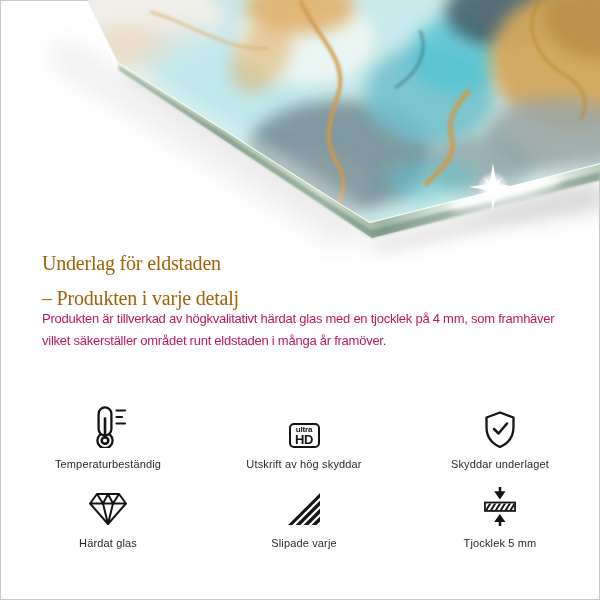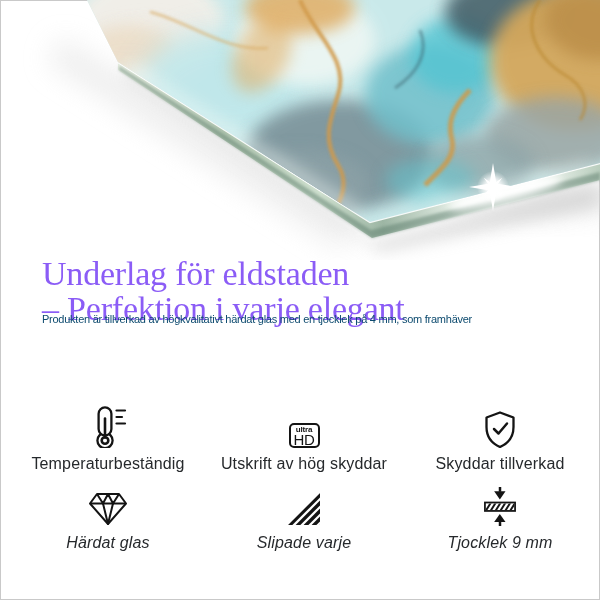--- a/index.html
+++ b/index.html
@@ -8,49 +8,49 @@
     overflow:hidden; box-shadow: inset 0 0 0 1px #c9c9c9;
     font-family:"Liberation Sans", sans-serif;
   }
   
   .hero { position:absolute; top:0; left:0; width:600px; height:260px; }
   .hero svg { display:block; }
   
   .heading {
     position:absolute; left:42px; top:233px;
     font-family:"Liberation Serif", serif; font-weight:400;
-    font-size:34px; line-height:35px; color:#8b5cf6; letter-spacing:-0.2px;
+    font-size:20px; line-height:35px; color:#a16207; letter-spacing:-0.2px;
   }
   
   .para { position:absolute; left:42px; top:308px; }
   .para .pline {
-    font-size:11px; line-height:22px; color:#0c4a6e;
+    font-size:13px; line-height:22px; color:#be185d;
     letter-spacing:-0.25px; white-space:nowrap;
   }
   
   .features { position:absolute; left:10px; top:400px; width:588px; }
   .feat-row { display:grid; grid-template-columns:196px 196px 196px; }
-  .feat-row.row2 { margin-top:16px;font-style:italic; }
+  .feat-row.row2 { margin-top:16px; }
   .feat-cell { display:flex; flex-direction:column; align-items:center; }
   .icon-box { display:flex; align-items:flex-end; justify-content:center; height:48px; }
   .row2 .icon-box { height:39px; }
   .feat-label {
-    margin-top:9px; font-size:16px; line-height:14px; color:#26292c;
+    margin-top:9px; font-size:11px; line-height:14px; color:#26292c;
     text-align:center; letter-spacing:0.15px;
   }
   .row2 .feat-label { margin-top:10px; }
   
   .uhd {
     box-sizing:border-box; width:31px; height:25px;
     border:2.5px solid #141414; border-radius:5px;
     display:flex; flex-direction:column; align-items:center; justify-content:center;
     color:#141414; background:#fff;
   }
   .uhd .t { font-size:8px; font-weight:700; line-height:8px; letter-spacing:-0.2px; }
-  .uhd .b { font-size:15px; font-weight:400; line-height:12px; letter-spacing:-0.3px; }
+  .uhd .b { font-size:13px; font-weight:700; line-height:12px; letter-spacing:-0.3px; }
 </style>
 </head>
 <body>
 
 <div class="page">
 
   <div class="hero">
     <svg width="600" height="260" viewBox="0 0 600 260">
       <defs>
         <clipPath id="faceClip">
@@ -128,25 +128,26 @@
       <g>
         <circle cx="493" cy="187" r="16" fill="url(#sparkGlow)"></circle>
         <path d="M493 163 L496.4 183.6 L517 187 L496.4 190.4 L493 211 L489.6 190.4 L469 187 L489.6 183.6 Z" fill="#ffffff"></path>
         <path d="M493 174 L495 185 L506 187 L495 189 L493 200 L491 189 L480 187 L491 185 Z" fill="#ffffff" transform="rotate(45 493 187)"></path>
       </g>
     </svg>
   </div>
 
   <h1 class="heading">
     <span>Underlag för eldstaden</span><br>
-    <span>– Perfektion i varje elegant</span>
+    <span>– Produkten i varje detalj</span>
   </h1>
 
   <div class="para">
     <div class="pline">Produkten är tillverkad av högkvalitativt härdat glas med en tjocklek på 4 mm, som framhäver</div>
+    <div class="pline">vilket säkerställer området runt eldstaden i många år framöver.</div>
   </div>
 
   <div class="features">
 
     <div class="feat-row row1">
 
       <div class="feat-cell">
         <div class="icon-box">
           <svg width="40" height="42" viewBox="0 0 40 42">
             <g fill="none" stroke="#141414" stroke-width="2.3" stroke-linecap="round">
@@ -173,21 +174,21 @@
         <div class="feat-label">Utskrift av hög skyddar</div>
       </div>
 
       <div class="feat-cell">
         <div class="icon-box">
           <svg width="36" height="38" viewBox="0 0 36 38">
             <path d="M18 2.5 L31.5 7.5 L31.5 17 C31.5 27 26 33.5 18 37 C10 33.5 4.5 27 4.5 17 L4.5 7.5 Z" fill="#ffffff" stroke="#141414" stroke-width="2.3" stroke-linejoin="round"></path>
             <path d="M12 19 L16.5 23.5 L25 13.5" fill="none" stroke="#141414" stroke-width="2.5" stroke-linecap="round" stroke-linejoin="round"></path>
           </svg>
         </div>
-        <div class="feat-label">Skyddar tillverkad</div>
+        <div class="feat-label">Skyddar underlaget</div>
       </div>
     </div>
 
     <div class="feat-row row2">
 
       <div class="feat-cell">
         <div class="icon-box">
           <svg width="40" height="35" viewBox="0 0 40 35">
             <g fill="none" stroke="#141414" stroke-width="2" stroke-linejoin="round">
               <path d="M9 3 L31 3 L38 12.5 L20 33 L2 12.5 Z"></path>
@@ -238,18 +239,18 @@
                 <line x1="29.5" y1="30" x2="39.5" y2="14"></line>
             </g>
             <g fill="#141414">
               <rect x="18.6" y="0" width="2.8" height="5.4"></rect>
               <polygon points="13.4,4.8 26.2,4.8 19.8,14"></polygon>
               <polygon points="13.4,39.6 26.2,39.6 19.8,30.4"></polygon>
               <rect x="18.6" y="39.2" width="2.8" height="5"></rect>
             </g>
           </svg>
         </div>
-        <div class="feat-label">Tjocklek 9 mm</div>
+        <div class="feat-label">Tjocklek 5 mm</div>
       </div>
     </div>
 
   </div>
 </div>
 
 </body></html>

